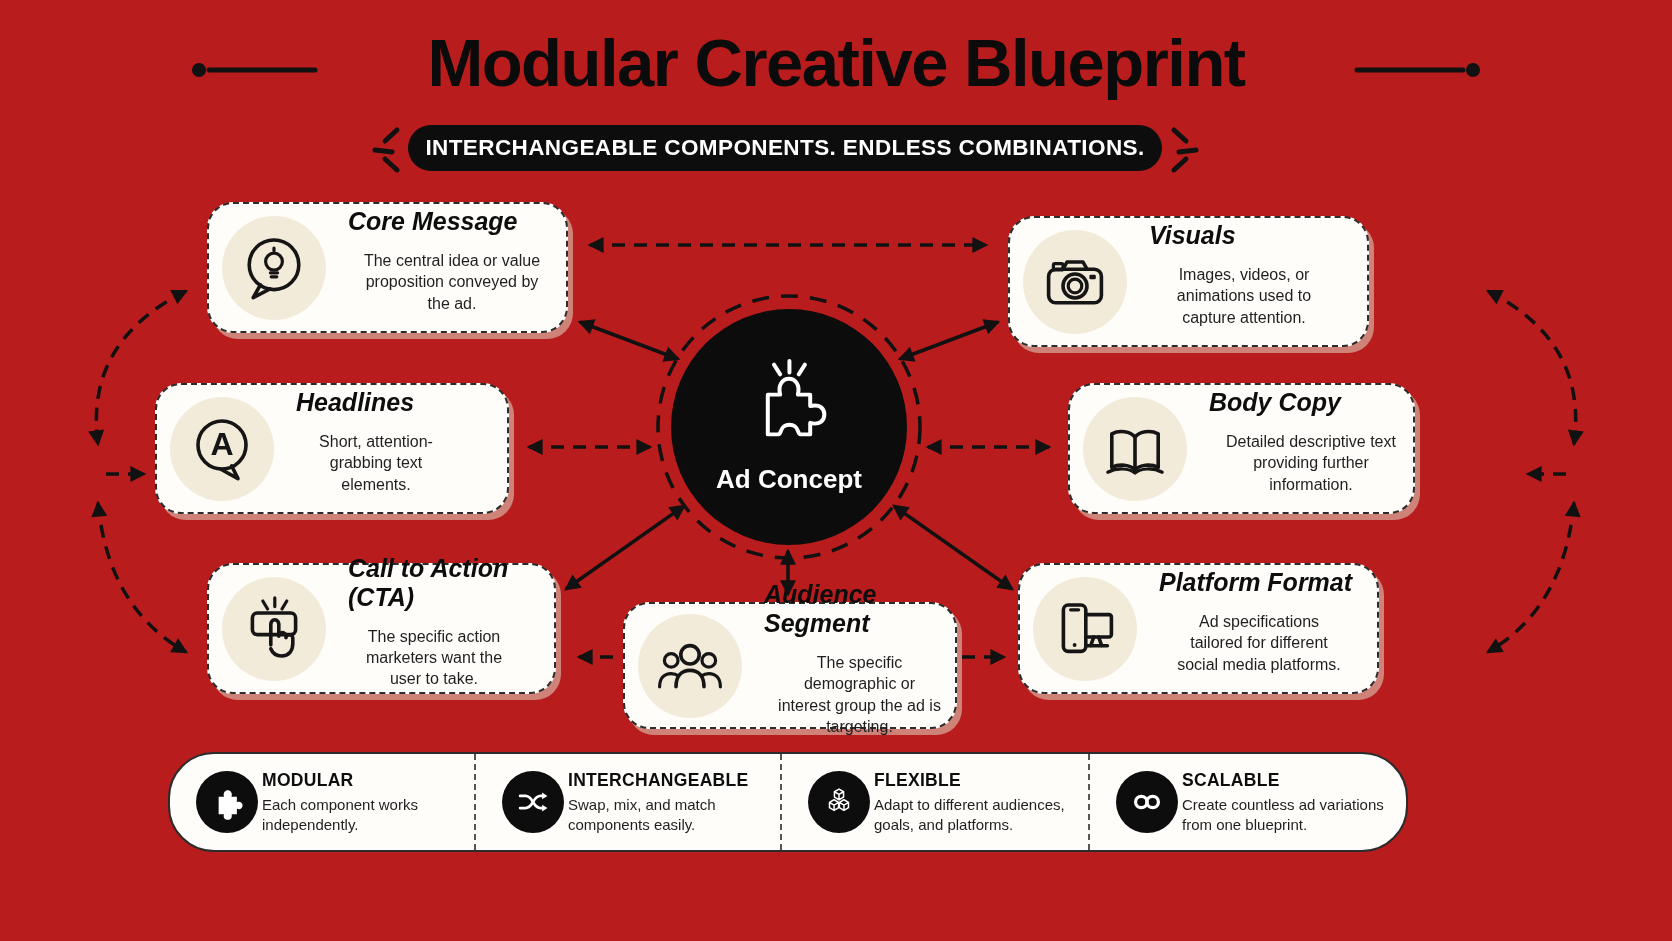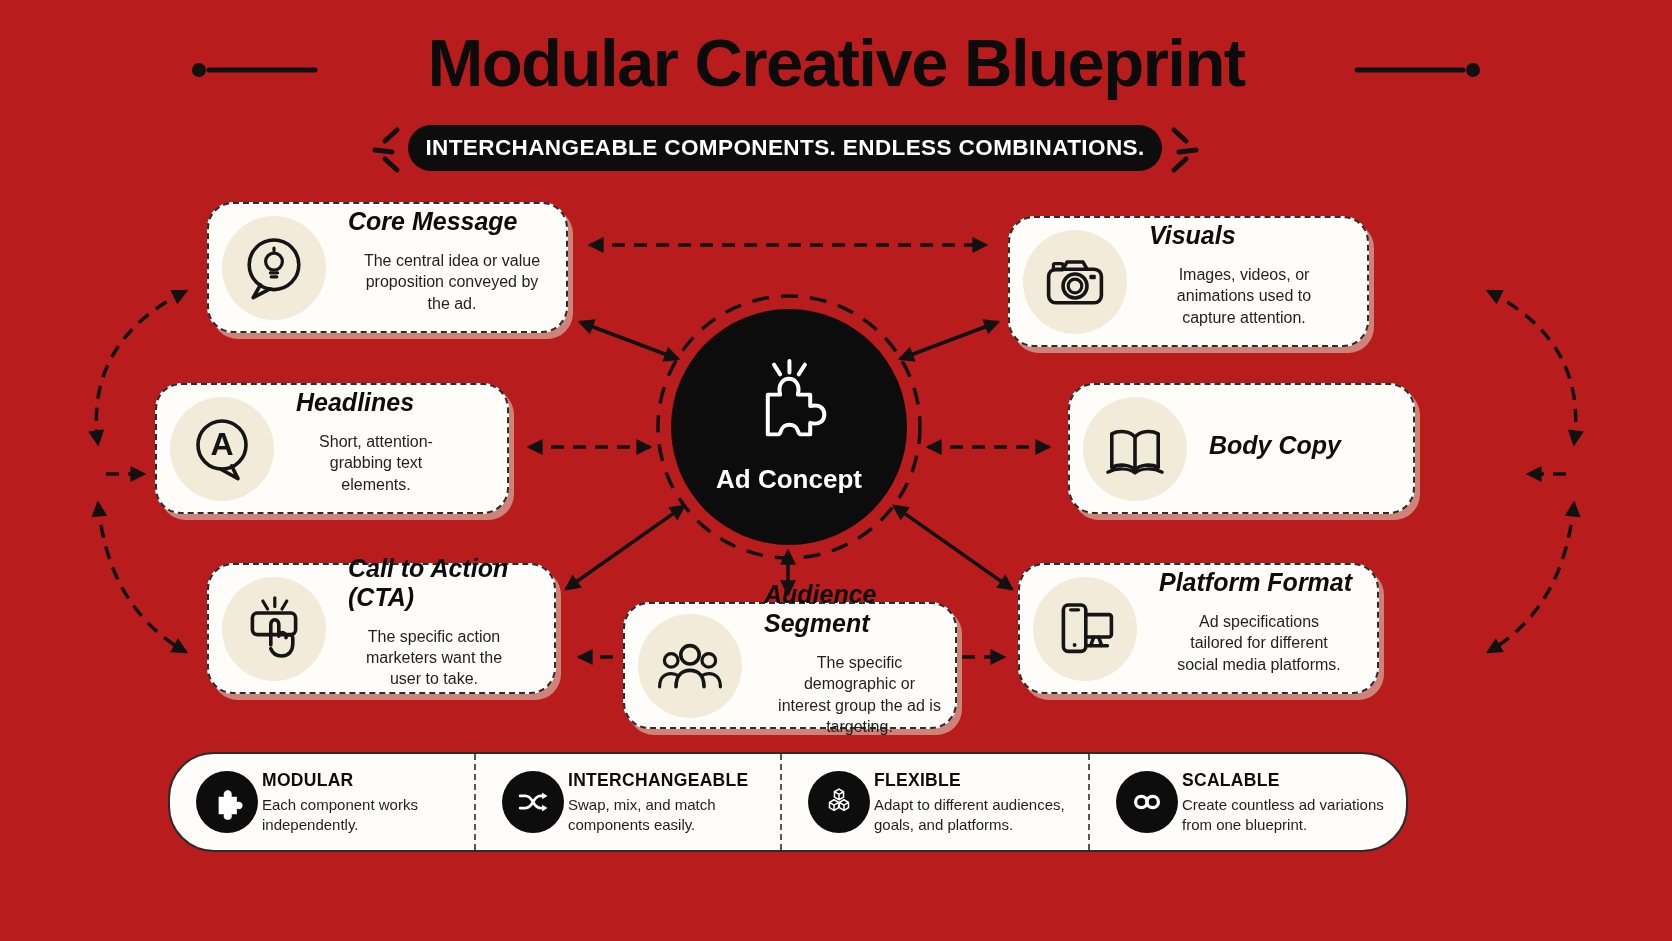--- a/index.html
+++ b/index.html
@@ -133,20 +133,21 @@
   <div class="card" style="left:1068px;top:383px;width:347px;height:131px;">
     <div class="icon-circle">
       <svg viewBox="0 0 100 100" class="line-icon">
         <path d="M50 35 C44 28 31 26 21 31 V73 C31 68 44 70 50 76 C56 70 69 68 79 73 V31 C69 26 56 28 50 35 Z"></path>
         <path d="M50 35 V76"></path>
         <path d="M16 79 C28 73 43 74 50 80 C57 74 72 73 84 79" stroke-width="4"></path>
       </svg>
     </div>
     <div class="card-text" style="width:212px;">
       <h3>Body Copy</h3>
+      <p>Detailed descriptive text providing further information.</p>
     </div>
   </div>
 
   <div class="card" style="left:1018px;top:563px;width:361px;height:131px;">
     <div class="icon-circle">
       <svg viewBox="0 0 100 100" class="line-icon">
         <rect x="45" y="32" width="38" height="28" rx="3"></rect>
         <path d="M61 60 L57 71 M67 60 L71 71 M50 71 H78"></path>
         <rect x="23" y="20" width="28" height="58" rx="6" fill="#f2ebda"></rect>
         <path d="M32 26 h10" stroke-width="4"></path>

